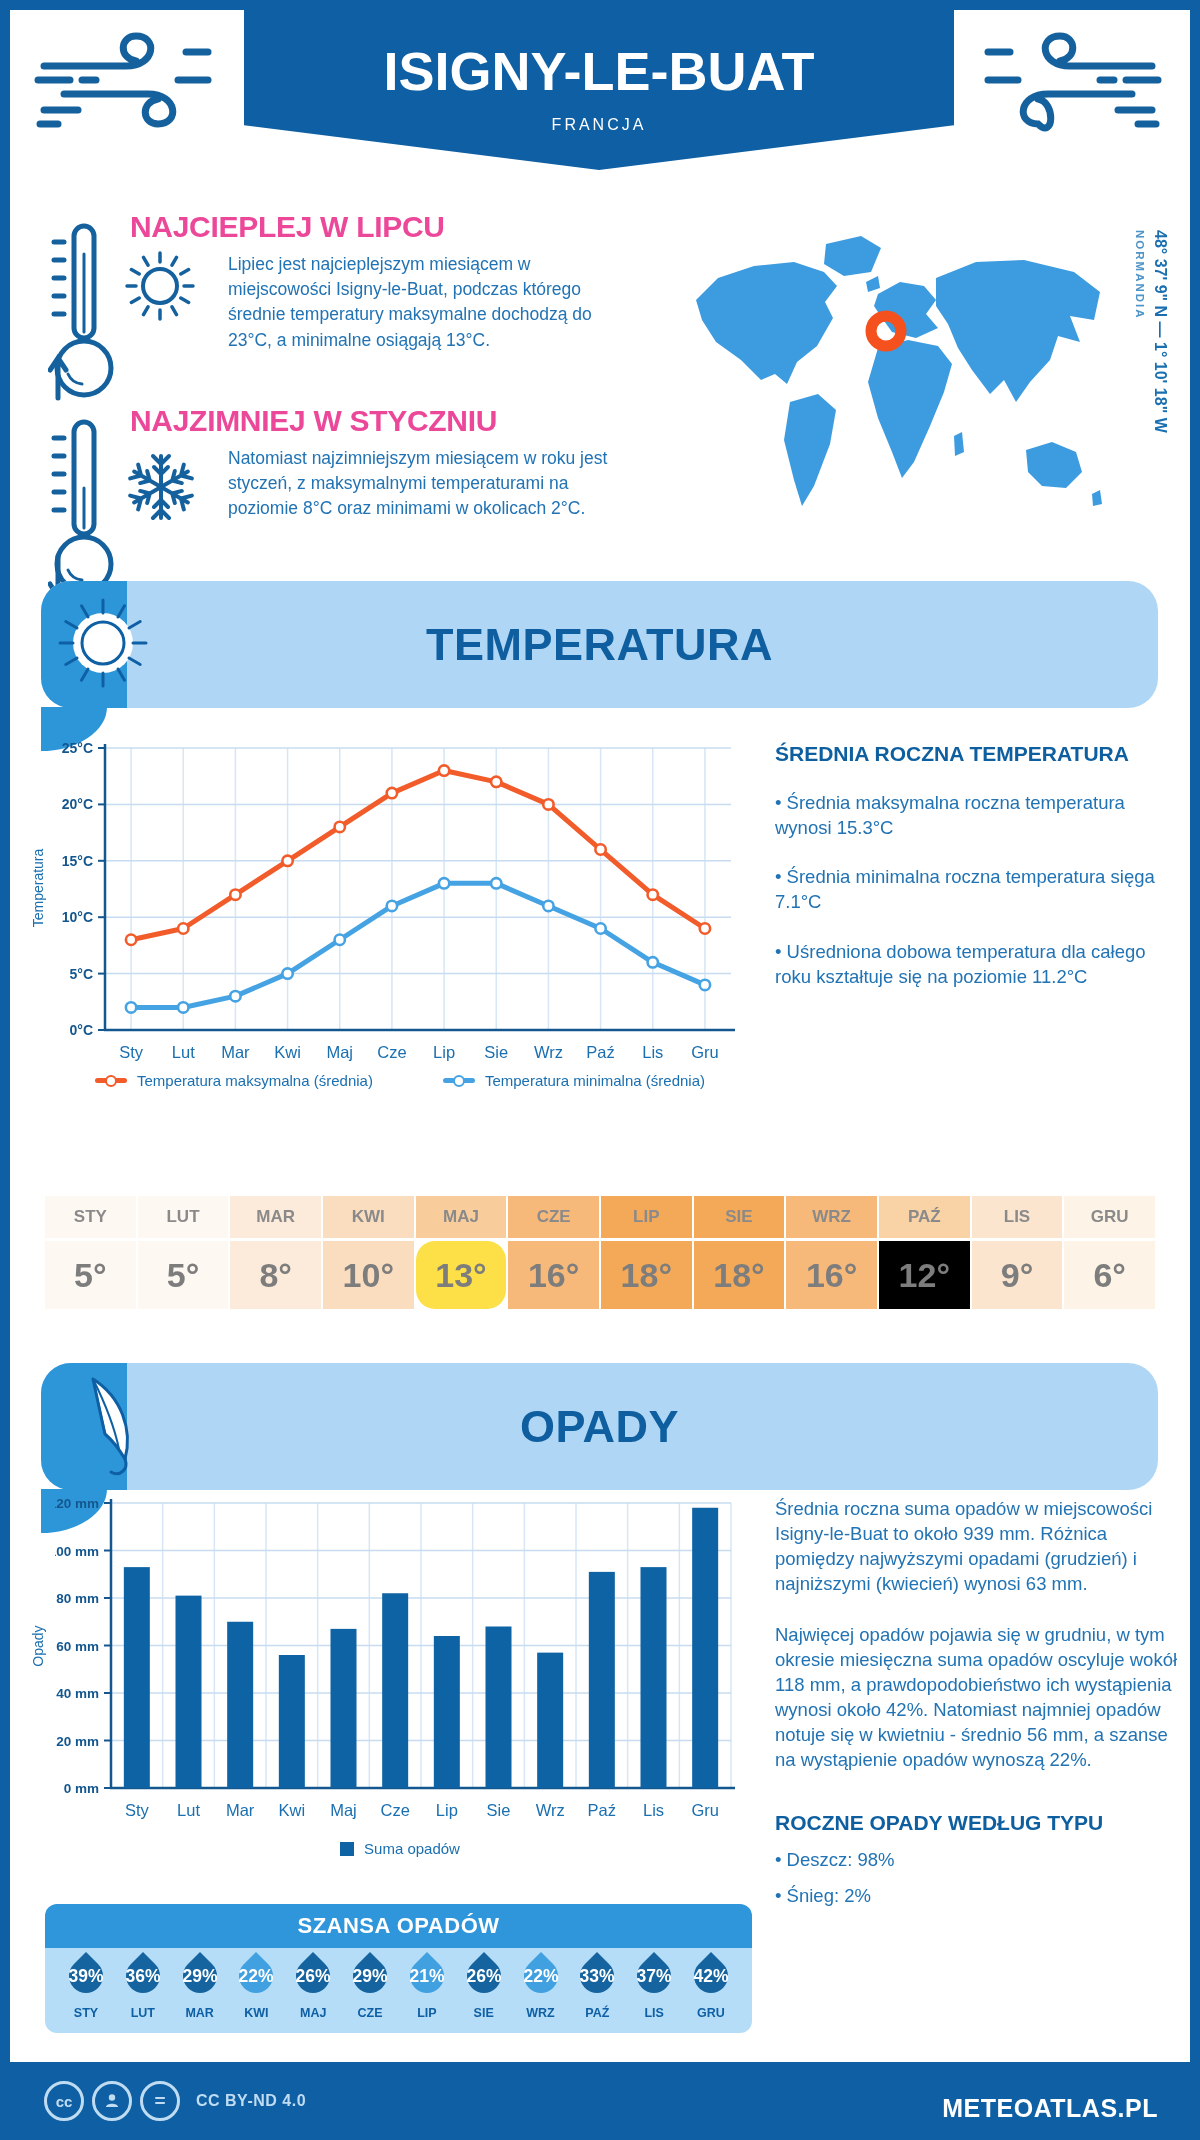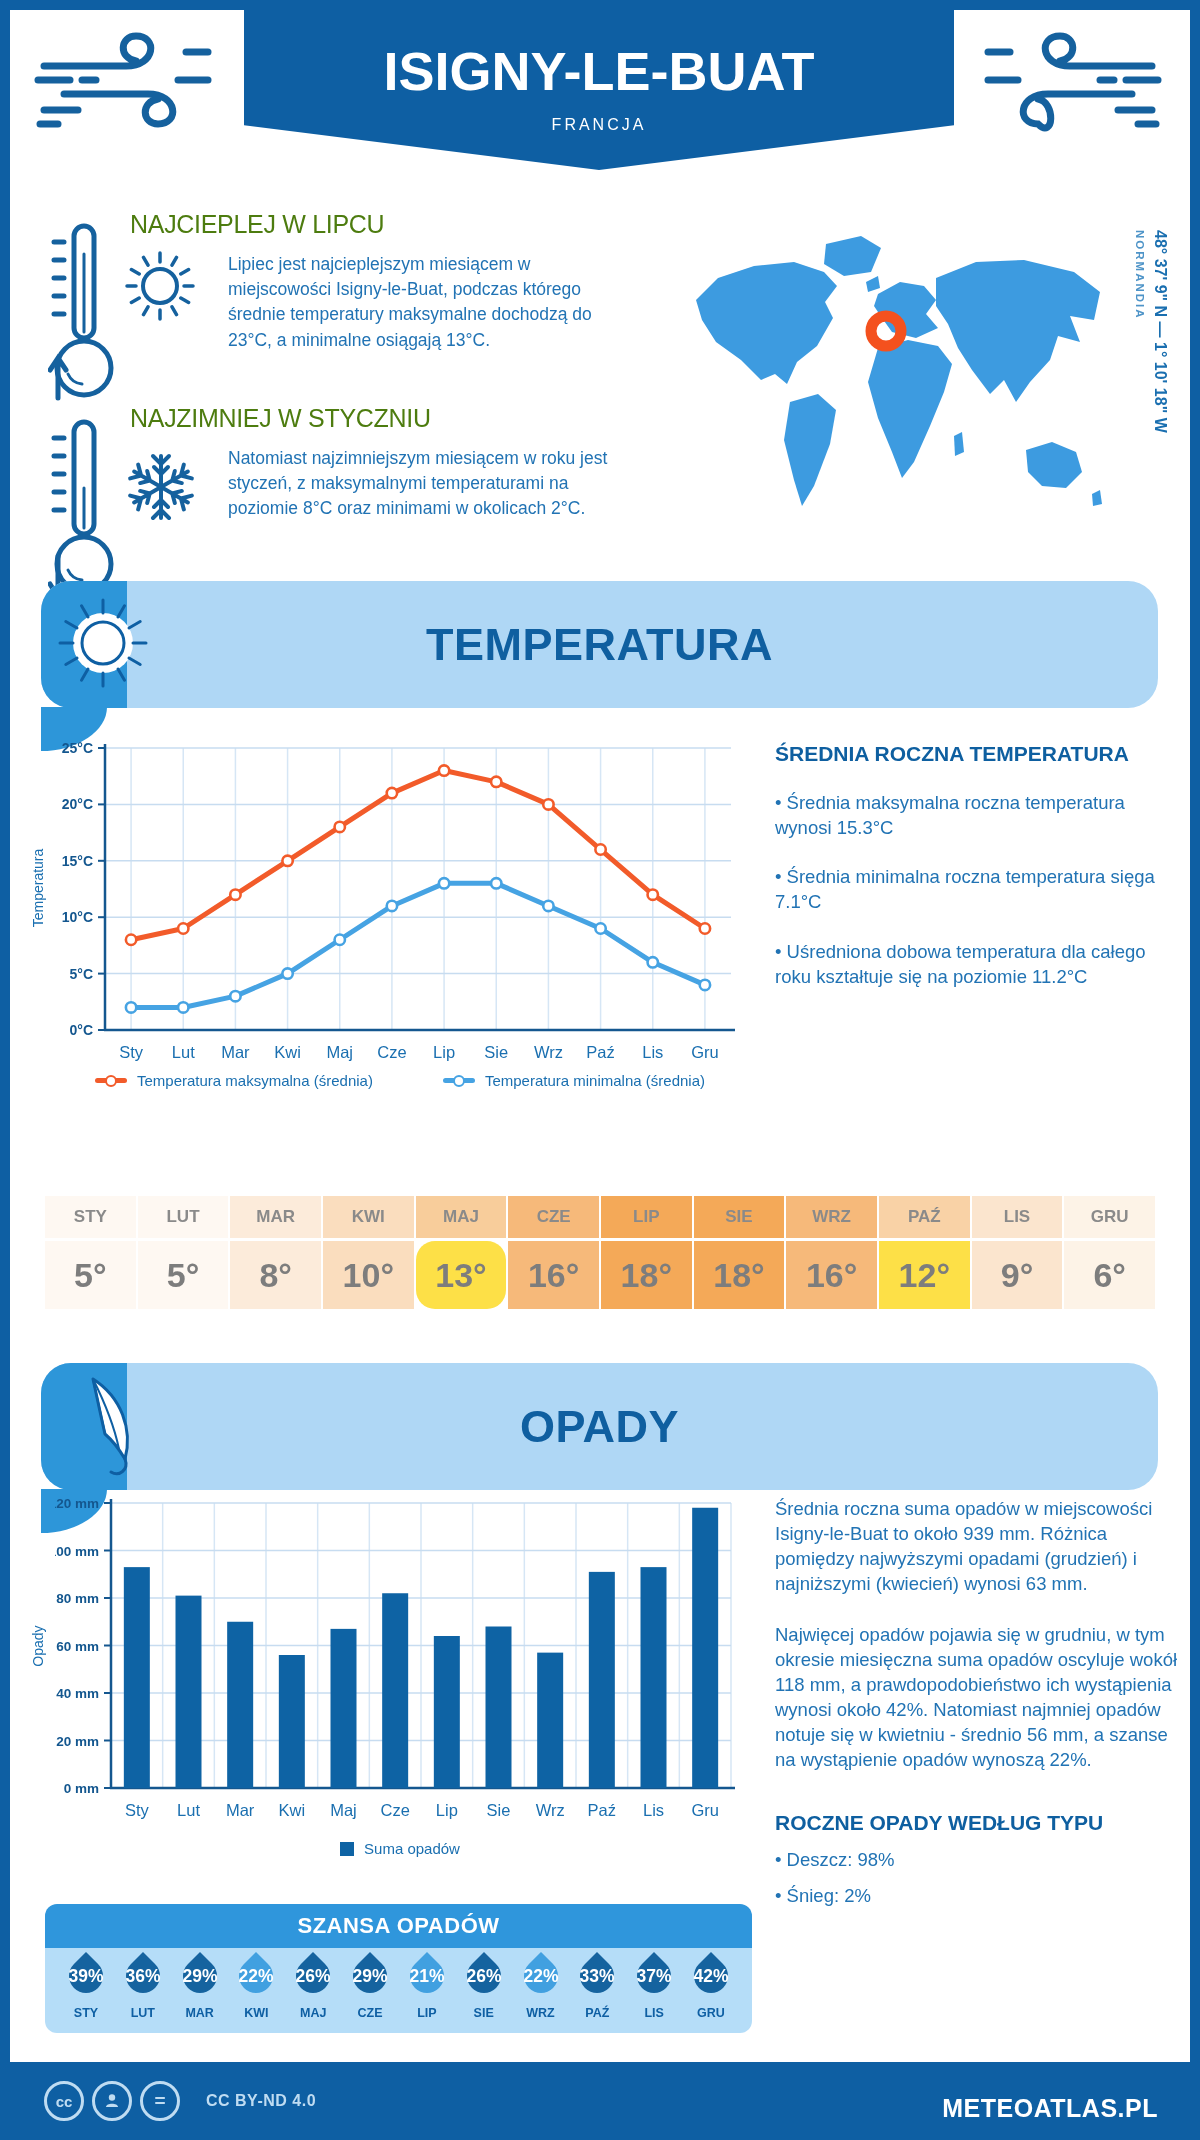--- a/index.html
+++ b/index.html
@@ -10,21 +10,21 @@
   
   .banner{position:absolute;left:244px;top:10px;width:710px;height:160px;background:#0E5FA3;
     clip-path:polygon(0 0,100% 0,100% 72%,50% 100%,0 72%);text-align:center;}
   .banner-title{margin-top:30px;font-size:54px;font-weight:bold;color:#fff;letter-spacing:0px;}
   .banner-sub{position:absolute;left:0;right:0;top:106px;font-size:16px;letter-spacing:3px;color:#fff;}
   .wind{position:absolute;width:200px;height:120px;top:28px;}
   .wind.left{left:30px;}
   .wind.right{left:966px;transform:scaleX(-1);}
 
   
-  .b-title{position:absolute;font-size:25px;font-weight:normal;color:#4d7c0f;letter-spacing:-0.3px;}
+  .b-title{position:absolute;font-size:30px;font-weight:bold;color:#ec4899;letter-spacing:-0.3px;}
   .b-para{position:absolute;font-size:17.5px;line-height:1.44;color:#2173B4;}
   .icon-abs{position:absolute;}
 
   
   #map{position:absolute;left:686px;top:216px;}
   .vwrap{position:absolute;left:1134px;top:230px;display:flex;flex-direction:row;}
   .vtext{writing-mode:vertical-rl;}
   .v-region{font-size:11.5px;letter-spacing:2px;color:#4E94C8;font-weight:bold;}
   .v-coords{font-size:16px;font-weight:bold;color:#1A6FB0;margin-left:5px;}
 
@@ -75,21 +75,21 @@
   .drop.light{background:#41A0E0;}
   .drop-num{position:absolute;left:-9px;right:-9px;top:0;bottom:0;transform:rotate(-45deg);
     display:flex;align-items:center;justify-content:center;color:#fff;font-size:17.5px;font-weight:bold;}
   .dmonth{margin-top:13px;font-size:12.5px;font-weight:bold;color:#0E5FA3;}
 
   
   #footer{position:absolute;left:0;top:2062px;width:1200px;height:78px;background:#0E5FA3;z-index:60;
     display:flex;align-items:center;}
   .cc-circle{width:34px;height:34px;border:3px solid #BFDCF2;border-radius:50%;color:#BFDCF2;
     display:flex;align-items:center;justify-content:center;font-weight:bold;margin-right:8px;}
-  .cc-lic{font-size:16px;font-weight:bold;color:#BFDCF2;margin-left:18px;letter-spacing:0.5px;}
+  .cc-lic{font-size:16px;font-weight:bold;color:#BFDCF2;margin-left:8px;letter-spacing:0.5px;}
   .brand{position:absolute;right:42px;font-size:25px;font-weight:bold;color:#fff;letter-spacing:0.5px;margin-top:14px;}
 </style>
 </head>
 <body>
 
 <div id="page">
 
   <svg class="wind left" viewBox="0 0 200 120">
     <g stroke="#15619E" stroke-width="7" fill="none" stroke-linecap="round">
       <path d="M14 38 H96 C126 38 128 8 106 8 C90 8 88 30 106 33"></path>
@@ -312,21 +312,21 @@
       <div class="dhead" style="background: rgb(253, 243, 231);">GRU</div>
       <div class="dval" style="background: rgb(254, 248, 242);">5°</div>
       <div class="dval" style="background: rgb(254, 248, 242);">5°</div>
       <div class="dval" style="background: rgb(252, 235, 218);">8°</div>
       <div class="dval" style="background: rgb(250, 221, 190);">10°</div>
       <div class="dval" style="background: #fde047; border-radius: 19px;">13°</div>
       <div class="dval" style="background: rgb(246, 185, 122);">16°</div>
       <div class="dval" style="background: rgb(244, 169, 88);">18°</div>
       <div class="dval" style="background: rgb(244, 169, 88);">18°</div>
       <div class="dval" style="background: rgb(246, 185, 122);">16°</div>
-      <div class="dval" style="background: #fde047;">12°</div>
+      <div class="dval" style="background: #000000;">12°</div>
       <div class="dval" style="background: rgb(251, 229, 206);">9°</div>
       <div class="dval" style="background: rgb(253, 243, 231);">6°</div>
     </div>
 
   <div class="sec-banner" style="top:1363px">
     <div class="wedge"></div>
     <div class="tail"></div>
     <svg style="left:16px;top:10px" width="100" height="110" viewBox="0 0 100 110">
       <path d="M36 6 C64 24 76 56 68 86 C62 76 55 67 48 61 C44 44 40 24 36 6 Z" fill="#ffffff" stroke="#0E5FA3" stroke-width="3" stroke-linejoin="round"></path>
       <path d="M36 6 C48 30 57 52 62 76 M36 6 C42 34 46 50 48 61" fill="none" stroke="#0E5FA3" stroke-width="2"></path>

